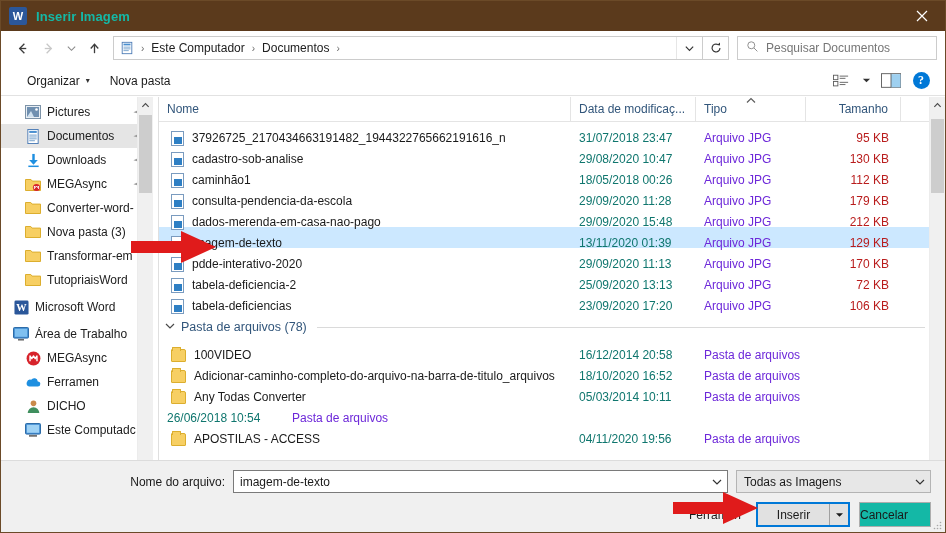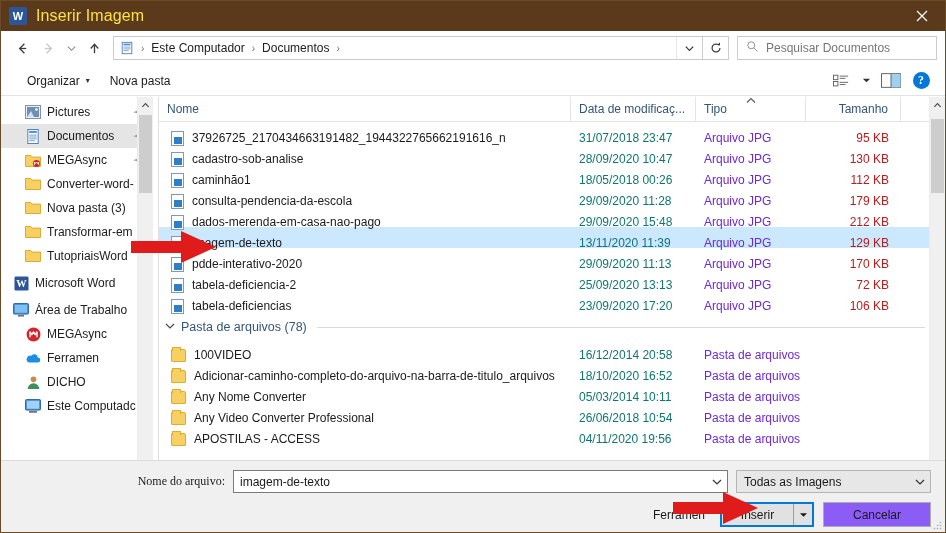--- a/index.html
+++ b/index.html
@@ -32,23 +32,24 @@
     background: #2b579a;
     border-radius: 2px;
     color: #fff;
     font-size: 11px;
     font-weight: bold;
     display: flex; align-items: center; justify-content: center;
     margin-right: 9px;
     flex: none;
   }
   .title-text {
-    color: #fde047;
-    font-size: 16px;
+    color: #14b8a6;
+    font-size: 13px;
     letter-spacing: .1px;
+    font-weight: bold;
   }
   .title-close {
     position: absolute;
     right: 0; top: 0;
     width: 46px; height: 30px;
     display: flex; align-items: center; justify-content: center;
     color: #ffffff;
     font-size: 14px;
     cursor: default;
   }
@@ -368,21 +369,20 @@
     align-items: center;
     padding: 9px 14px 0 0;
   }
   .filelabel {
     font-size: 12px;
     color: #1a1a1a;
     width: 232px;
     text-align: right;
     padding-right: 8px;
     flex: none;
-    font-family: Liberation Serif, serif;
   }
   .filename-input {
     flex: 1 1 auto;
     height: 23px;
     border: 1px solid #7a7a7a;
     background: #ffffff;
     display: flex;
     align-items: center;
     padding-left: 6px;
     font-size: 12px;
@@ -438,24 +438,24 @@
     display: flex; align-items: center; justify-content: center;
     font-size: 12px; color: #1a1a1a;
     border-right: 1px solid #a0a0a0;
   }
   .splitbtn .drop {
     width: 18px;
     display: flex; align-items: center; justify-content: center;
     font-size: 8px; color: #1a1a1a;
   }
   .plainbtn {
-    width: 108px; height: 25px;
+    width: 72px; height: 25px;
     border: 1px solid #adadad;
-    background: #8b5cf6;
-    display: flex; align-items: center; justify-content: center;
+    background: #14b8a6;
+    display: flex; align-items: center; 
     font-size: 12px; color: #1a1a1a;
     flex: none;
   }
   .grip {
     position: absolute;
     right: 3px; bottom: 2px;
     width: 10px; height: 10px;
     color: #a0a0a0;
     font-size: 9px;
   }
@@ -603,20 +603,34 @@
               </svg>
             </span>
             <span class="nav-label">Documentos</span>
             <span class="pin"><svg width="11" height="11" viewBox="0 0 12 12">
                 <path d="M7.5 1 L11 4.5 L9 5.2 L6.4 8.6 L3.4 5.6 L6.8 3 Z" fill="#9a9a9a"></path>
                 <path d="M3.4 5.6 L0.8 11.2 L6.4 8.6" fill="#9a9a9a"></path>
               </svg></span>
           </div>
           <div class="nav-item">
             <span class="nav-ico">
+              <svg width="15" height="15" viewBox="0 0 16 16">
+                <path d="M8 1 V9" stroke="#1e8fe0" stroke-width="2.6"></path>
+                <path d="M3.4 7.4 L8 12.6 L12.6 7.4 Z" fill="#1e8fe0"></path>
+                <path d="M2.5 14.2 H13.5" stroke="#1e8fe0" stroke-width="1.6"></path>
+              </svg>
+            </span>
+            <span class="nav-label">Downloads</span>
+            <span class="pin"><svg width="11" height="11" viewBox="0 0 12 12">
+                <path d="M7.5 1 L11 4.5 L9 5.2 L6.4 8.6 L3.4 5.6 L6.8 3 Z" fill="#9a9a9a"></path>
+                <path d="M3.4 5.6 L0.8 11.2 L6.4 8.6" fill="#9a9a9a"></path>
+              </svg></span>
+          </div>
+          <div class="nav-item">
+            <span class="nav-ico">
               <svg width="16" height="15" viewBox="0 0 16 15">
                 <path d="M0.5 2.5 h5.5 l1.4 1.6 h8.1 v9.4 h-15 Z" fill="#f7cf63" stroke="#dcae2e"></path>
                 <circle cx="11.5" cy="10.5" r="3.6" fill="#d7232b"></circle>
                 <path d="M9.4 12 V9 l1 1.5 l1.1 -1.5 l1.1 1.5 l1 -1.5 v3" stroke="#ffffff" stroke-width="0.9" fill="none"></path>
               </svg>
             </span>
             <span class="nav-label">MEGAsync</span>
             <span class="pin"><svg width="11" height="11" viewBox="0 0 12 12">
                 <path d="M7.5 1 L11 4.5 L9 5.2 L6.4 8.6 L3.4 5.6 L6.8 3 Z" fill="#9a9a9a"></path>
                 <path d="M3.4 5.6 L0.8 11.2 L6.4 8.6" fill="#9a9a9a"></path>
@@ -761,21 +775,21 @@
             </div>
             <div class="cell data">31/07/2018 23:47</div>
             <div class="cell tipo">Arquivo JPG</div>
             <div class="cell tam">95 KB</div>
           </div>
           <div class="row">
             <div class="cell nome">
               <span class="jpg-ico"></span>
               <span>cadastro-sob-analise</span>
             </div>
-            <div class="cell data">28/09/2020 10:47</div>
+            <div class="cell data">29/08/2020 10:47</div>
             <div class="cell tipo">Arquivo JPG</div>
             <div class="cell tam">130 KB</div>
           </div>
           <div class="row">
             <div class="cell nome">
               <span class="jpg-ico"></span>
               <span>caminhão1</span>
             </div>
             <div class="cell data">18/05/2018 00:26</div>
             <div class="cell tipo">Arquivo JPG</div>
@@ -797,21 +811,21 @@
             </div>
             <div class="cell data">29/09/2020 15:48</div>
             <div class="cell tipo">Arquivo JPG</div>
             <div class="cell tam">212 KB</div>
           </div>
           <div class="row sel">
             <div class="cell nome">
               <span class="jpg-ico"></span>
               <span>imagem-de-texto</span>
             </div>
-            <div class="cell data">13/11/2020 11:39</div>
+            <div class="cell data">13/11/2020 01:39</div>
             <div class="cell tipo">Arquivo JPG</div>
             <div class="cell tam">129 KB</div>
           </div>
           <div class="row">
             <div class="cell nome">
               <span class="jpg-ico"></span>
               <span>pdde-interativo-2020</span>
             </div>
             <div class="cell data">29/09/2020 11:13</div>
             <div class="cell tipo">Arquivo JPG</div>
@@ -862,31 +876,27 @@
               <span class="folder-ico"></span>
               <span>Adicionar-caminho-completo-do-arquivo-na-barra-de-titulo_arquivos</span>
             </div>
             <div class="cell data">18/10/2020 16:52</div>
             <div class="cell tipo">Pasta de arquivos</div>
             <div class="cell tam"></div>
           </div>
           <div class="row">
             <div class="cell nome">
               <span class="folder-ico"></span>
-              <span>Any Nome Converter</span>
+              <span>Any Todas Converter</span>
             </div>
             <div class="cell data">05/03/2014 10:11</div>
             <div class="cell tipo">Pasta de arquivos</div>
             <div class="cell tam"></div>
           </div>
           <div class="row">
-            <div class="cell nome">
-              <span class="folder-ico"></span>
-              <span>Any Video Converter Professional</span>
-            </div>
             <div class="cell data">26/06/2018 10:54</div>
             <div class="cell tipo">Pasta de arquivos</div>
             <div class="cell tam"></div>
           </div>
           <div class="row">
             <div class="cell nome">
               <span class="folder-ico"></span>
               <span>APOSTILAS - ACCESS</span>
             </div>
             <div class="cell data">04/11/2020 19:56</div>

